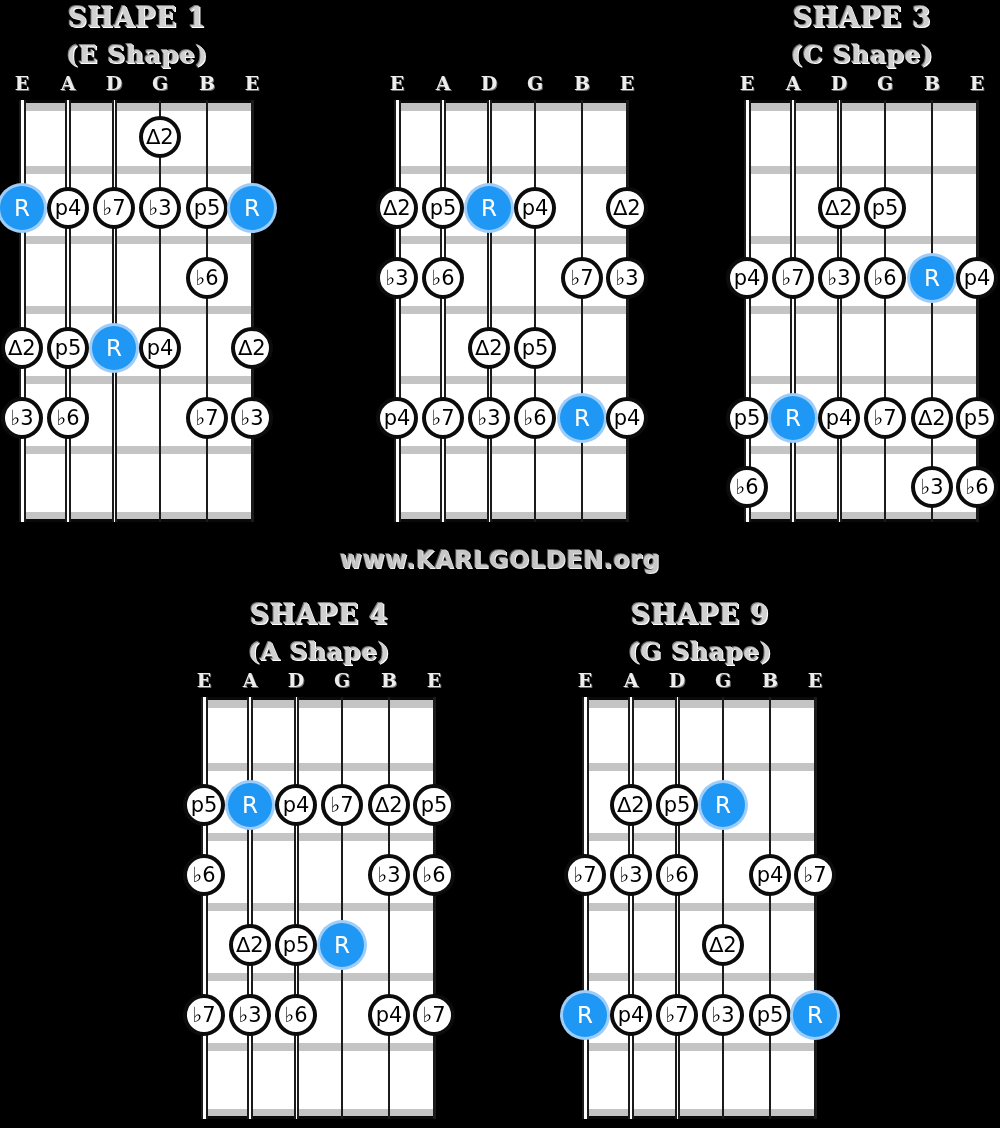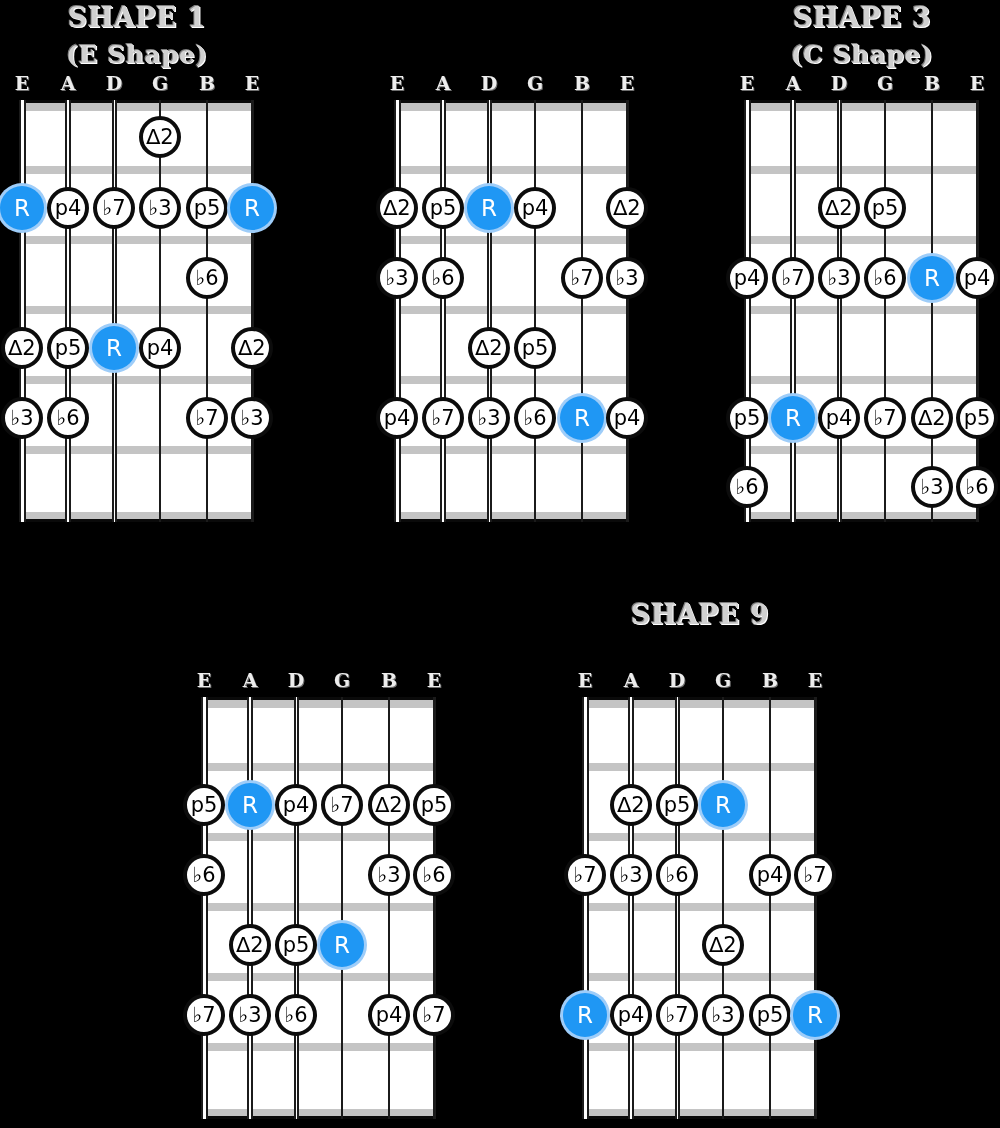--- a/index.html
+++ b/index.html
@@ -186,22 +186,25 @@
         <div class="note" style="left: 211px; top: 366px;">♭6</div>
       </div>
   <div class="slabel" style="left: -18px;">E</div>
       <div class="slabel" style="left: 28px;">A</div>
       <div class="slabel" style="left: 74px;">D</div>
       <div class="slabel" style="left: 120px;">G</div>
       <div class="slabel" style="left: 167px;">B</div>
       <div class="slabel" style="left: 212px;">E</div>
     </div>
 
+  <div class="website">www.KARLGOLDEN.org</div>
 
   <div class="diagram" style="left: 202px; top: 597px;">
+    <div class="title">SHAPE 4</div>
+    <div class="subtitle">(A Shape)</div>
     <div class="board">
         <div class="edge" style="top: 0px;"></div>
         <div class="fret" style="top: 3px;"></div>
         <div class="fret" style="top: 66px;"></div>
         <div class="fret" style="top: 136px;"></div>
         <div class="fret" style="top: 206px;"></div>
         <div class="fret" style="top: 276px;"></div>
         <div class="fret" style="top: 346px;"></div>
         <div class="fret" style="top: 412px;"></div>
         <div class="edge" style="top: 419px;"></div>
@@ -232,20 +235,21 @@
   <div class="slabel" style="left: -18px;">E</div>
       <div class="slabel" style="left: 28px;">A</div>
       <div class="slabel" style="left: 74px;">D</div>
       <div class="slabel" style="left: 120px;">G</div>
       <div class="slabel" style="left: 167px;">B</div>
       <div class="slabel" style="left: 212px;">E</div>
     </div>
 
   <div class="diagram" style="left: 583px; top: 597px;">
     <div class="title">SHAPE 9</div>
+    <div class="subtitle">(G Shape)</div>
     <div class="board">
         <div class="edge" style="top: 0px;"></div>
         <div class="fret" style="top: 3px;"></div>
         <div class="fret" style="top: 66px;"></div>
         <div class="fret" style="top: 136px;"></div>
         <div class="fret" style="top: 206px;"></div>
         <div class="fret" style="top: 276px;"></div>
         <div class="fret" style="top: 346px;"></div>
         <div class="fret" style="top: 412px;"></div>
         <div class="edge" style="top: 419px;"></div>

